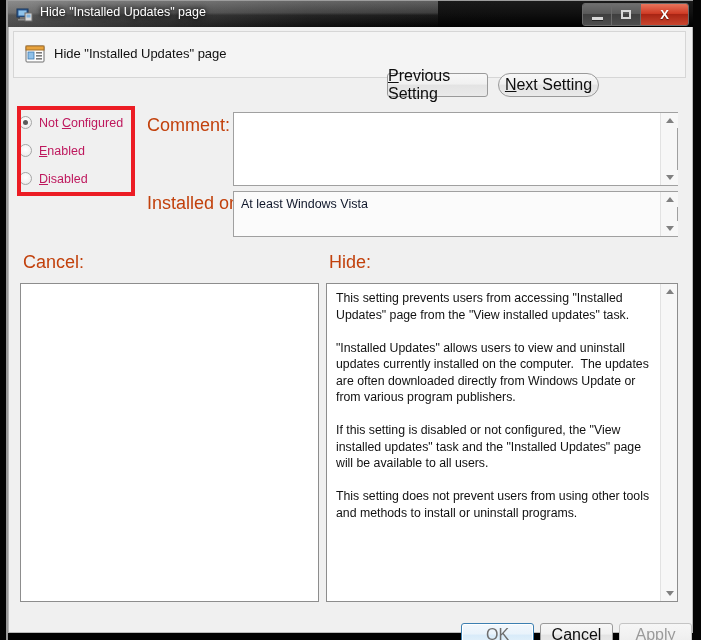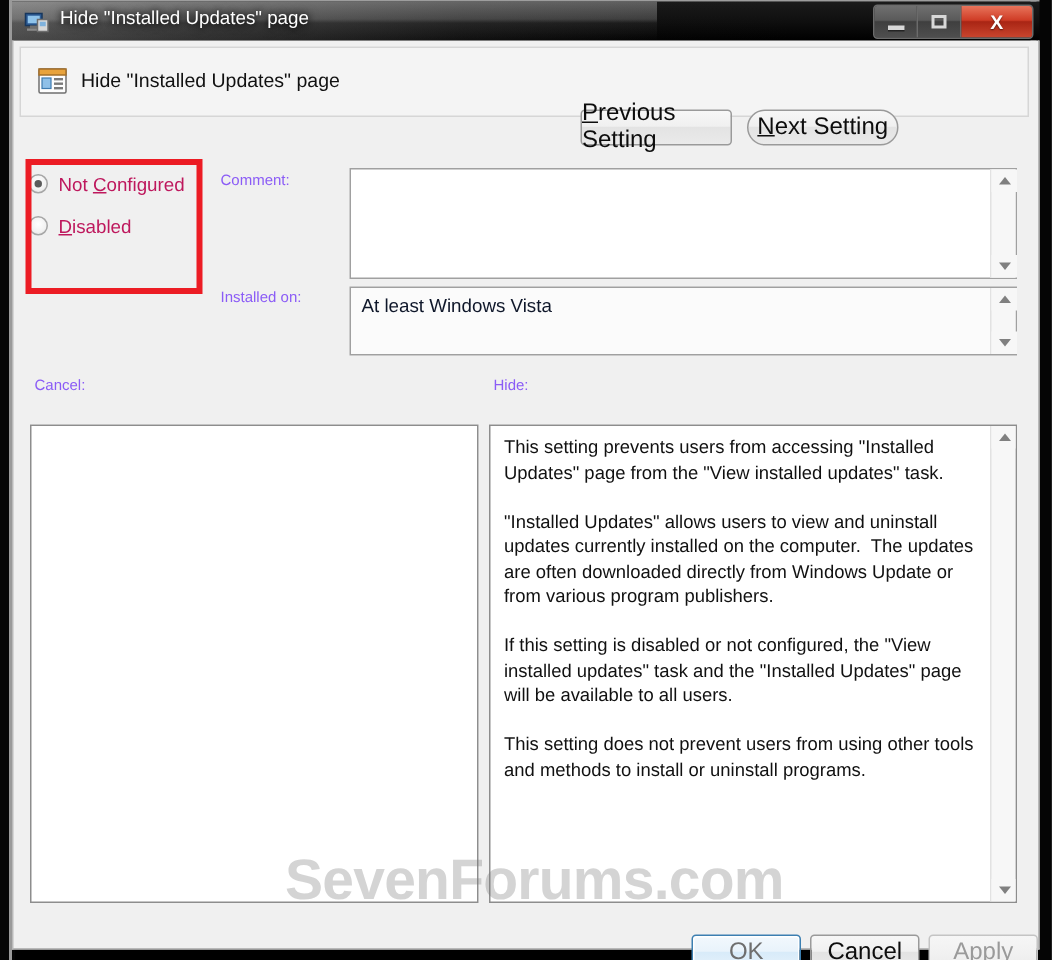--- a/index.html
+++ b/index.html
@@ -241,22 +241,22 @@
     width: 118px;
     height: 90px;
     border: 4px solid #ec1c24;
     box-sizing: border-box;
     pointer-events: none;
   }
 
   
   .lbl {
     position: absolute;
-    font-size: 10px;
-    color: #8b5cf6;
+    font-size: 18px;
+    color: #c2410c;
     white-space: nowrap;
   }
   #lbl-comment    { left: 138px; top: 88px; }
   #lbl-supported  { left: 138px; top: 166px; }
   #lbl-options    { left: 14px;  top: 225px; }
   #lbl-help       { left: 320px; top: 225px; }
 
   .field {
     position: absolute;
     background: #ffffff;
@@ -405,20 +405,24 @@
         <span><u>N</u>ext Setting</span>
       </div>
 
       <div class="radio-group">
         <div class="radio-row">
           <span class="radio-circle checked"></span>
           <span class="radio-label">Not <u>C</u>onfigured</span>
         </div>
         <div class="radio-row">
           <span class="radio-circle"></span>
+          <span class="radio-label"><u>E</u>nabled</span>
+        </div>
+        <div class="radio-row">
+          <span class="radio-circle"></span>
           <span class="radio-label"><u>D</u>isabled</span>
         </div>
       </div>
       <div class="annot-box"></div>
 
       <span class="lbl" id="lbl-comment">Comment:</span>
       <div class="field" id="comment-box">
         <div class="vscroll">
           <div class="arr up">
               <span class="tri up"></span>
@@ -473,15 +477,14 @@
       <div class="btn" id="btn-cancel">
         <span>Cancel</span>
       </div>
       <div class="btn disabled" id="btn-apply">
         <span><u>A</u>pply</span>
       </div>
 
     </div>
   </div>
 
-  <div id="watermark">SevenForums.com</div>
 
 </div>
 
 </body></html>

